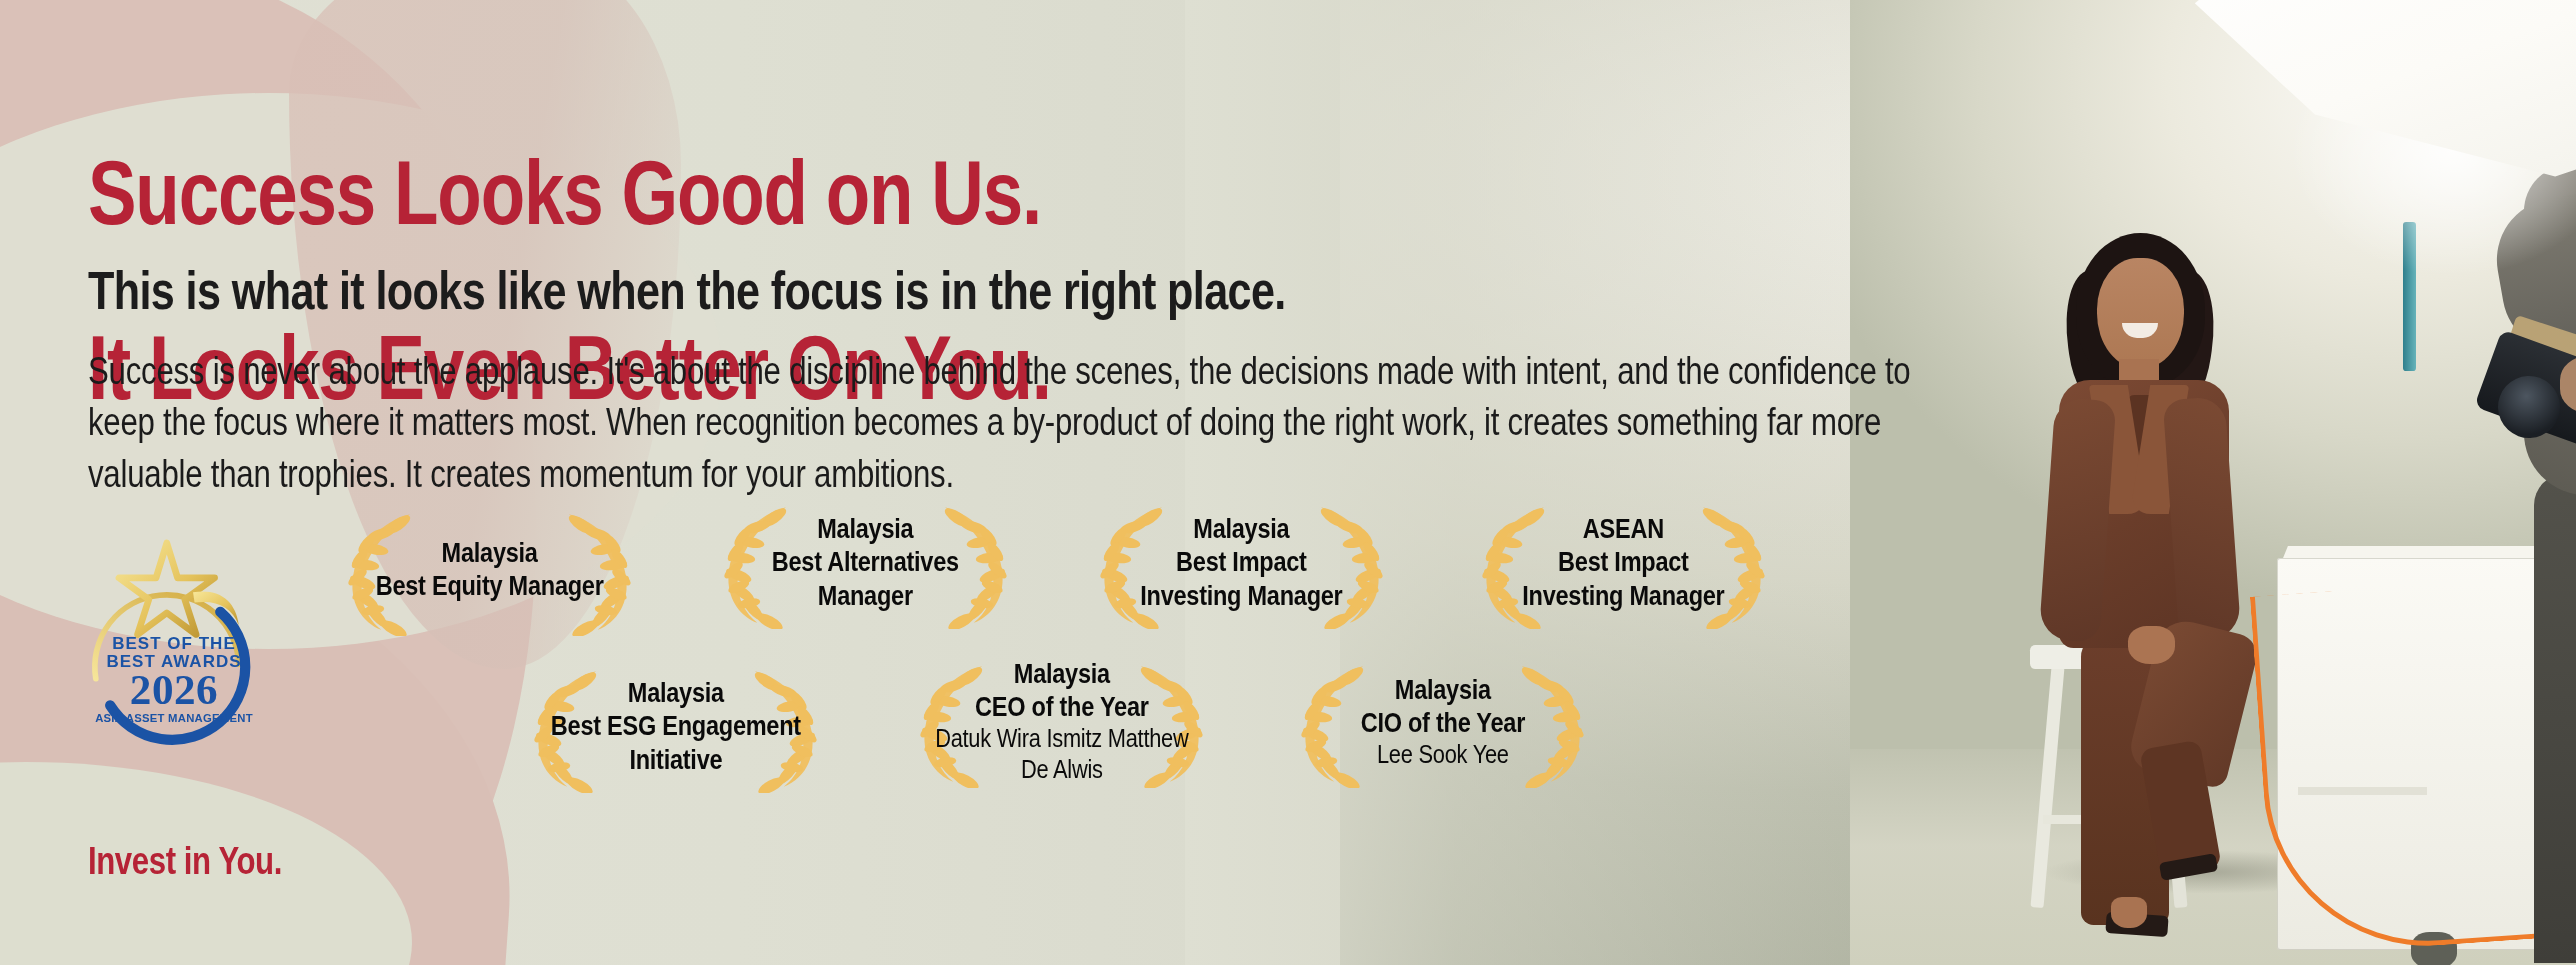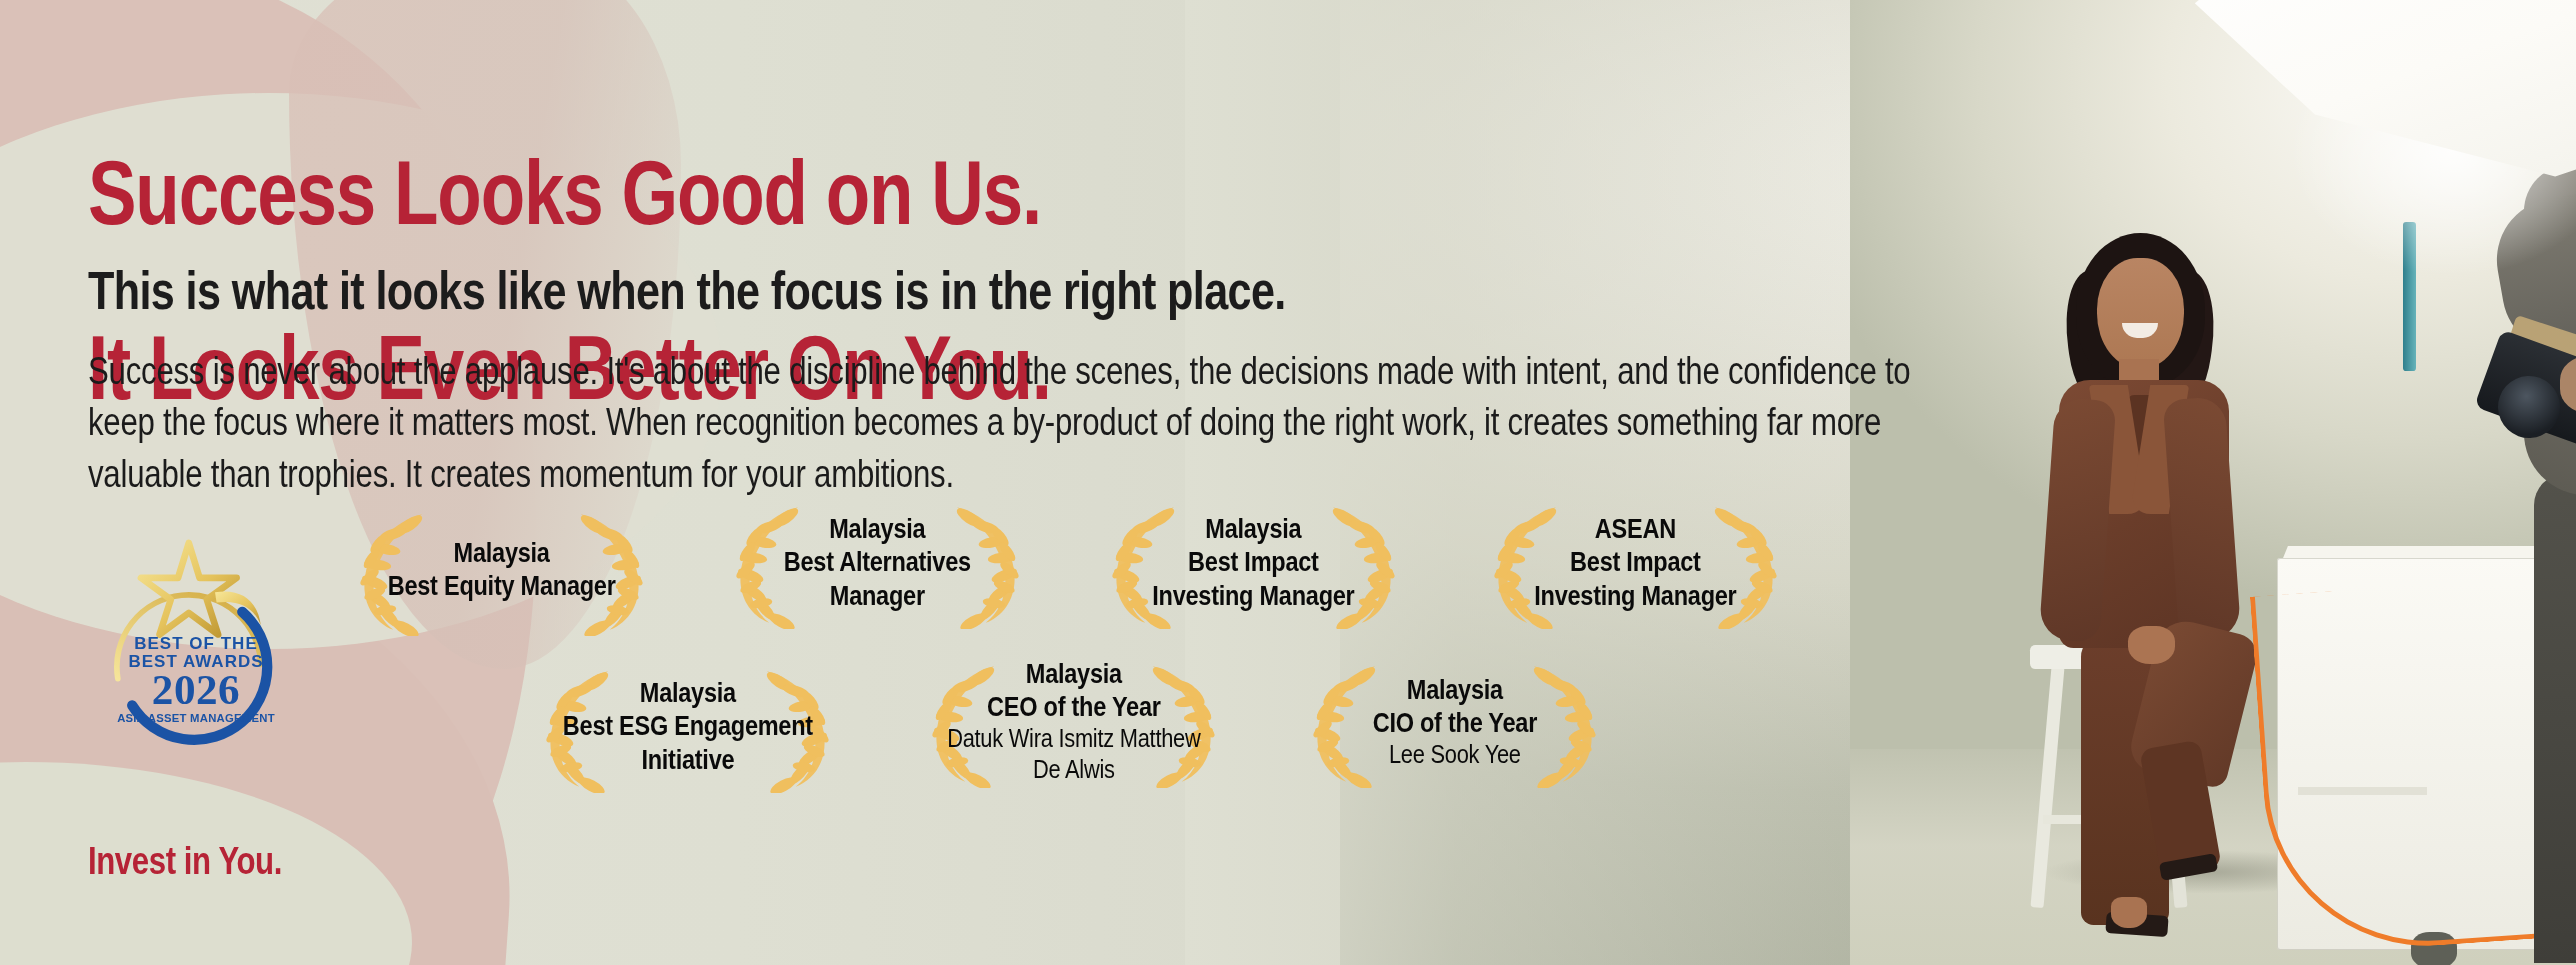--- a/index.html
+++ b/index.html
@@ -286,27 +286,27 @@
     color:#b62336;
     font-weight:700;
     font-size:38px;
     letter-spacing:-0.5px;
     transform:scaleX(.82);
     transform-origin:left top;
   }
 
   
   .badge{
-    position:absolute; left:88px; top:524px;
+    position:absolute; left:66px; top:524px;
     width:216px; height:222px;
   }
   .badge svg{ width:100%; height:100%; display:block; }
 
   
-  .awards{ position:absolute; left:12px; top:0; width:100%; height:100%; }
+  .awards{ position:absolute; left:0; top:0; width:100%; height:100%; }
   .award{
     position:absolute;
     width:361px; height:134px;
     display:flex; align-items:center; justify-content:center;
   }
   .award .wreath{ position:absolute; inset:0; }
   .award .wreath svg{ width:100%; height:100%; display:block; }
   .award .atext{
     position:relative; z-index:2;
     text-align:center; color:#0a0a0a;

